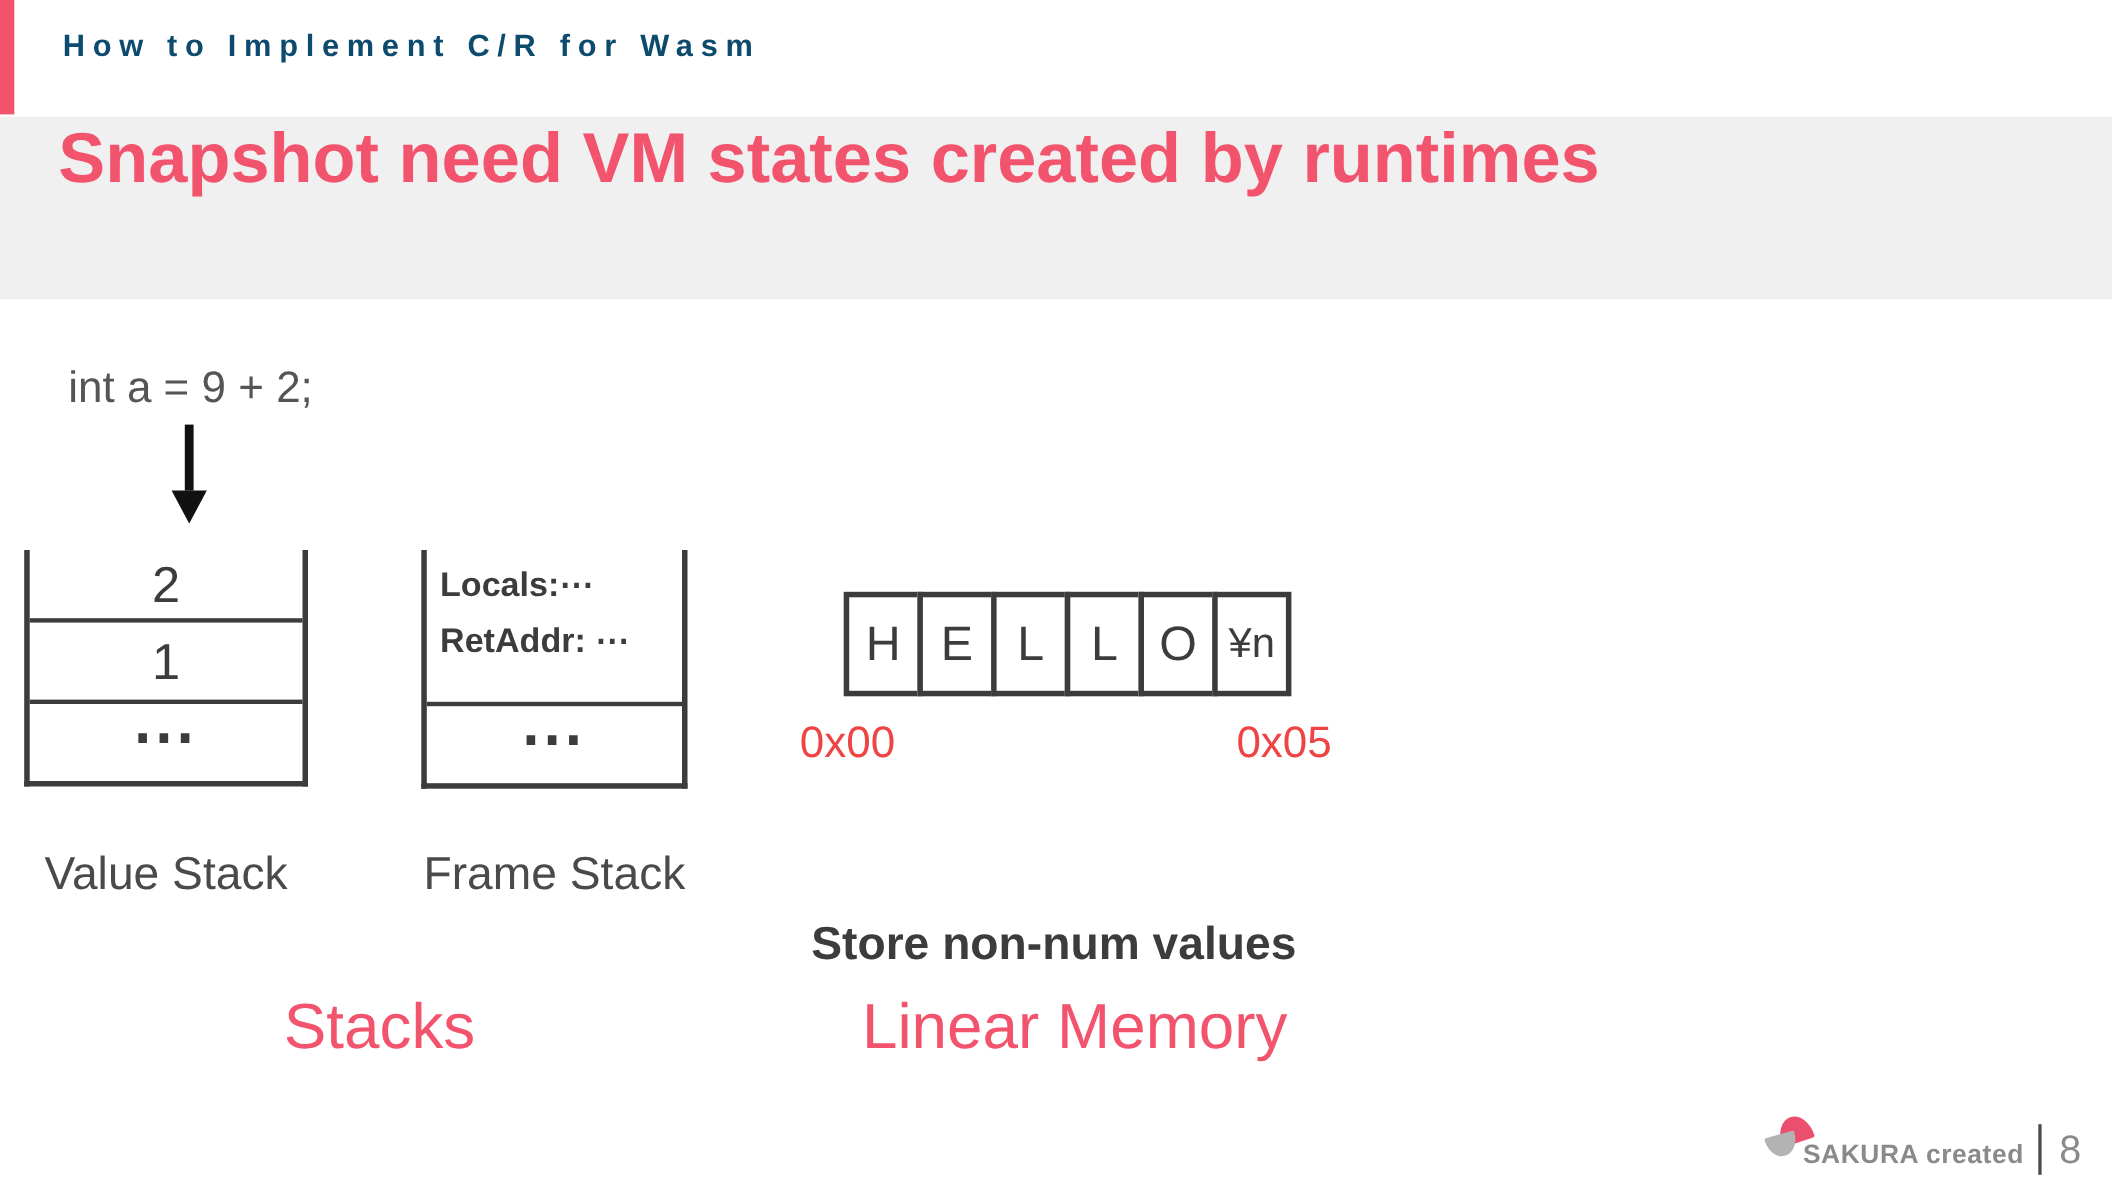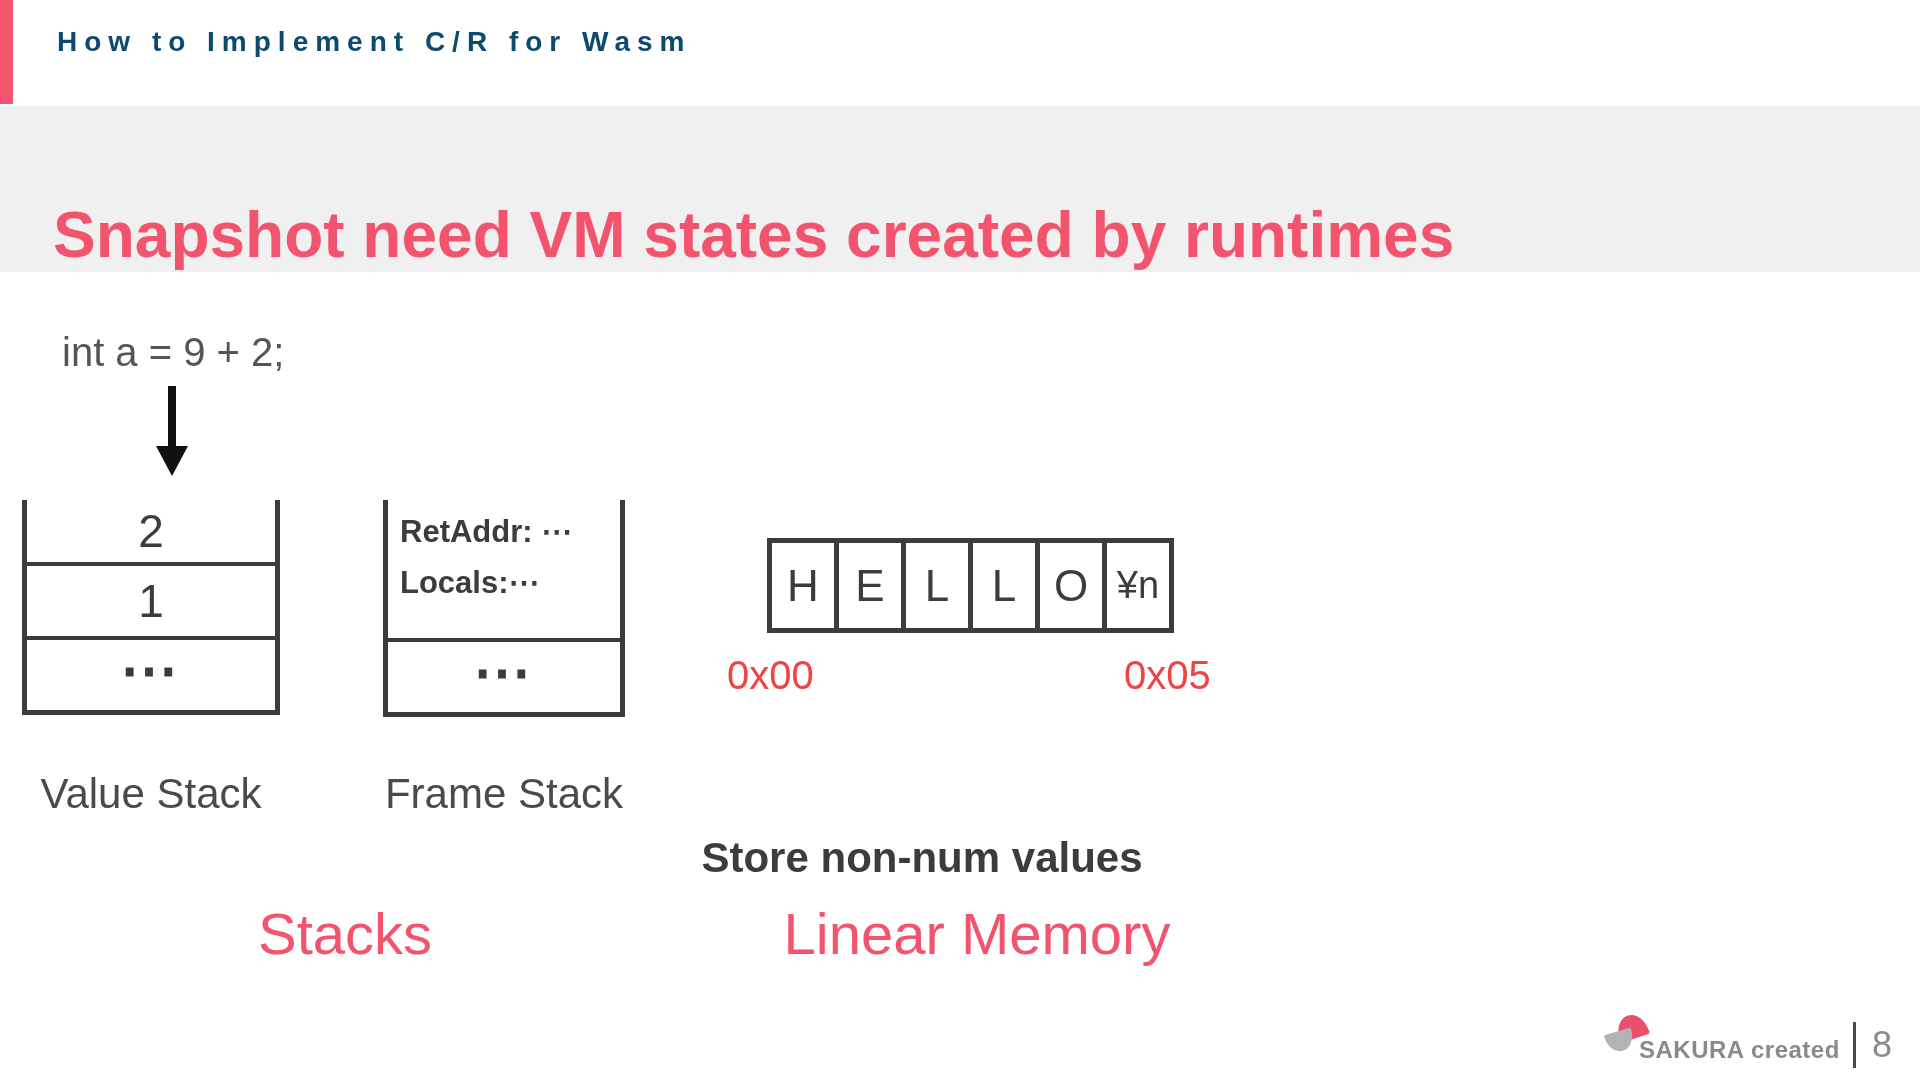--- a/index.html
+++ b/index.html
@@ -21,21 +21,21 @@
     position:absolute;left:0;top:0;width:13px;height:104px;
     background:var(--accent);
   }
   .header-title{
     position:absolute;left:57px;top:26px;
     font-size:28px;font-weight:700;letter-spacing:7px;color:#0c4a6e;
   }
   .title-band{
     position:absolute;left:0;top:106px;width:1920px;height:166px;
     background:var(--band);
-    display:flex;align-items:flex-end;
+    display:flex;align-items:flex-start;
   }
   .slide-title{
     padding-left:53px;
     font-size:64px;font-weight:700;color:var(--accent);
   }
   .code-text{
     position:absolute;left:62px;top:330px;
     font-size:40px;color:#555555;
   }
   .down-arrow{
@@ -96,21 +96,21 @@
     font-size:44px;color:var(--ink);background:#ffffff;
   }
   .mem-cell + .mem-cell{margin-left:-5px;}
   .mem-cell.last{font-size:38px;}
   .addr{
     position:absolute;top:653px;font-size:40px;color:#ef4444;
   }
   .addr-start{left:727px;}
   .addr-end{left:1124px;}
   .mem-caption{
-    position:absolute;left:652px;top:738px;width:540px;
+    position:absolute;left:688px;top:738px;width:540px;
     text-align:center;font-size:42px;font-weight:700;color:var(--ink);
     line-height:48px;white-space:pre-wrap;
   }
   
   .section-label{
     position:absolute;top:900px;
     font-size:58px;font-weight:400;color:var(--accent);text-align:center;
   }
   .section-label-stacks{left:145px;width:400px;}
   .section-label-memory{left:727px;width:500px;}
@@ -163,22 +163,22 @@
 
 <div class="stack-box value-stack">
   <div class="stack-row row-1">2</div>
   <div class="stack-row row-2">1</div>
   <div class="stack-row row-3 dots">⋯</div>
 </div>
 <div class="stack-label value-stack-label">Value Stack</div>
 
 <div class="stack-box frame-stack">
   <div class="frame-fields">
+    <div class="frame-field">Locals:⋯</div>
     <div class="frame-field">RetAddr: ⋯</div>
-    <div class="frame-field">Locals:⋯</div>
   </div>
   <div class="stack-row row-dots dots">⋯</div>
 </div>
 <div class="stack-label frame-stack-label">Frame Stack</div>
 
 <div class="memory-row">
   <div class="mem-cell">H</div>
   <div class="mem-cell">E</div>
   <div class="mem-cell">L</div>
   <div class="mem-cell">L</div>

